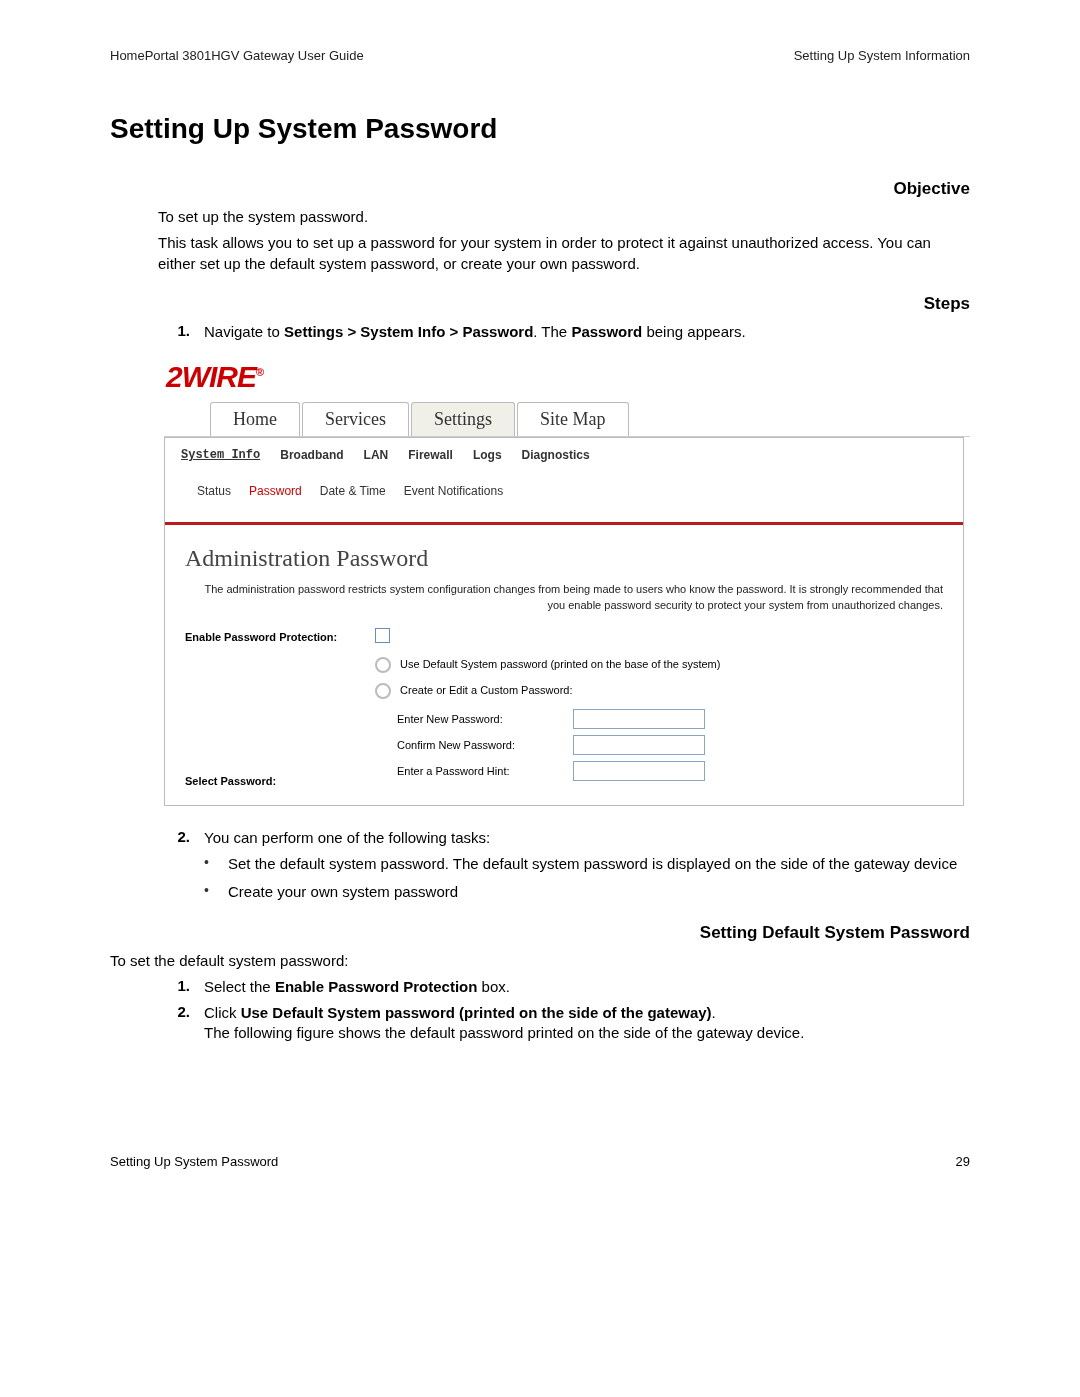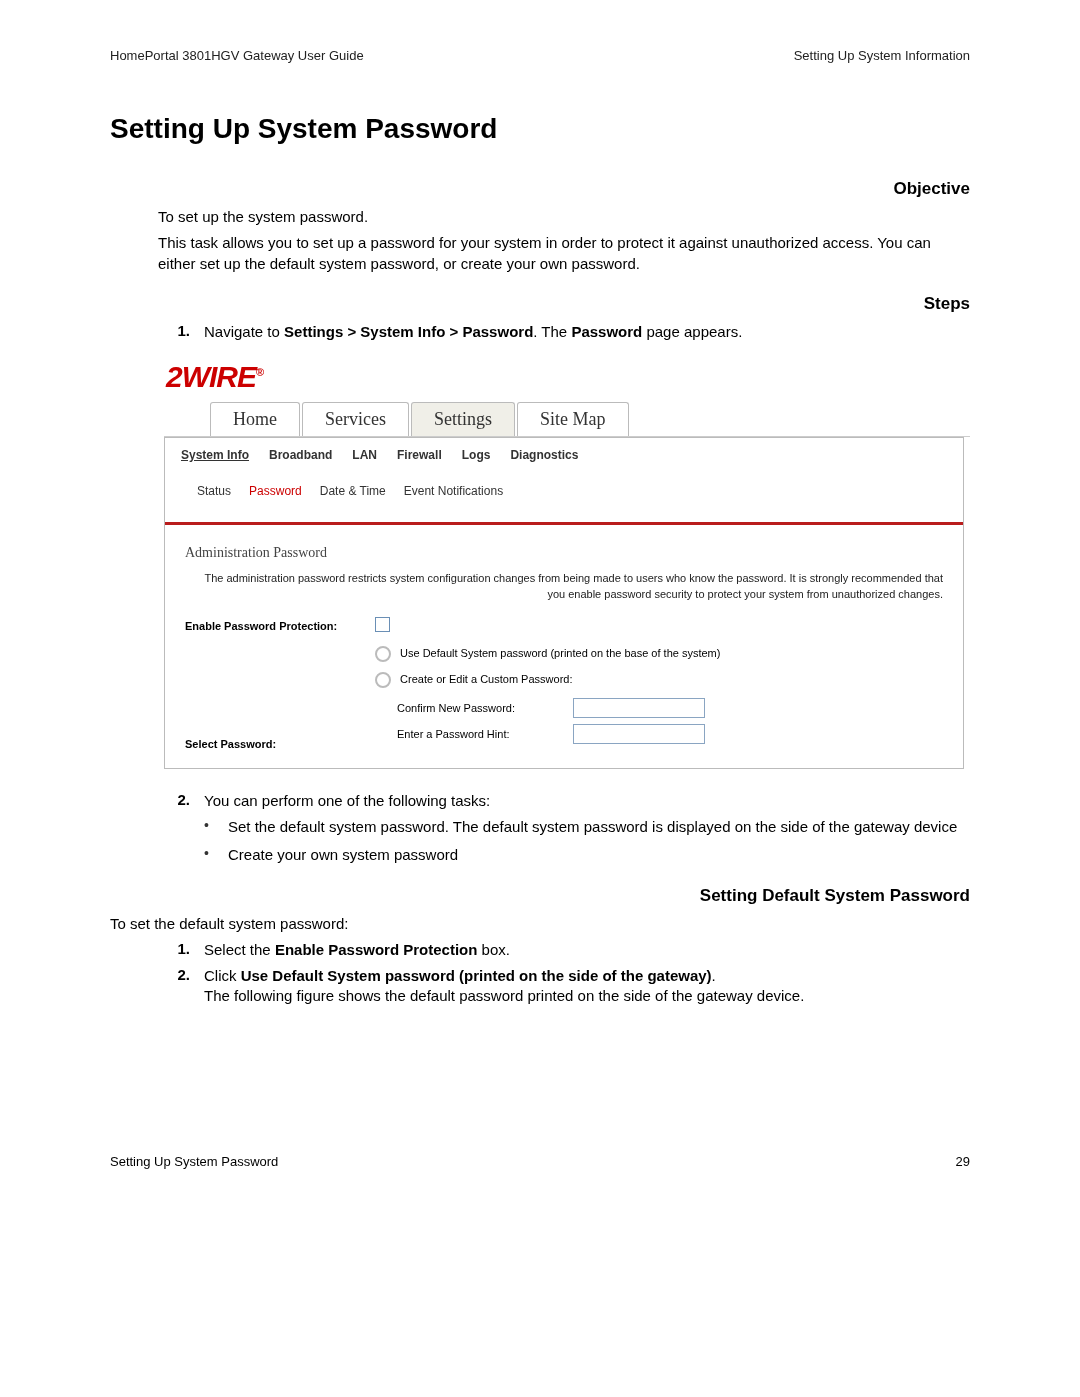--- a/index.html
+++ b/index.html
@@ -93,39 +93,39 @@
   .sub-tabs {
     display: flex;
     gap: 20px;
     padding: 10px 16px 12px 16px;
     font-size: 12px;
     font-weight: bold;
     color: #333;
     font-family: Verdana, Arial, sans-serif;
   }
   .sub-tabs .sub { color: #333; }
-  .sub-tabs .sub.sel { text-decoration: underline; }
+  .sub-tabs .sub.sel { text-decoration: underline; font-family: Liberation Mono, monospace; }
   .tertiary {
     display: flex;
     gap: 18px;
     padding: 10px 16px 24px 32px;
     font-size: 12px;
     font-family: Verdana, Arial, sans-serif;
     color: #333;
     border-bottom: 3px solid #b91c1c;
   }
   .tertiary .sel { color: #c00; }
   .admin-section {
     padding: 20px 20px 18px 20px;
     font-family: Verdana, Arial, sans-serif;
   }
   .admin-section h3 {
     font-family: Georgia, serif;
     font-weight: normal;
-    font-size: 14px;
+    font-size: 24px;
     color: #444;
     margin: 0 0 10px 0;
   }
   .admin-desc { font-size: 11px; line-height: 1.45; color:#222;text-align:right; }
   .row { display: flex; align-items: flex-end; margin-top: 14px; font-size: 11px; }
   .row .lbl { font-weight: bold; width: 190px; }
   .row .val { flex: 1; }
   .chk {
     display: inline-block;
     width: 13px; height: 13px;
@@ -178,21 +178,21 @@
 
     <h2 class="objective">Objective</h2>
     <p>To set up the system password.</p>
     <p>This task allows you to set up a password for your system in order to protect it against unauthorized access. You can either set up the default system password, or create your own password.</p>
 
     <h2 class="steps">Steps</h2>
     <ul class="steps-list">
       <li>
         <span class="num">1.</span>
         <span class="txt">
-          <span>Navigate to </span><b>Settings &gt; System Info &gt; Password</b><span>. The </span><b>Password</b><span> page appears.</span>
+          <span>Navigate to </span><b>Settings &gt; System Info &gt; Password</b><span>. The </span><b>Password</b><span> being appears.</span>
         </span>
       </li>
     </ul>
 
     <div class="ui-shot">
       <div class="logo-2wire">
         <span>2WIRE</span><span class="reg">®</span>
       </div>
       <div class="main-tabs">
         <div class="tab">Home</div>
@@ -229,20 +229,24 @@
             <span class="val">
               <div class="opt">
                 <span class="radio"></span>
                 <span>Use Default System password (printed on the base of the system)</span>
               </div>
               <div class="opt">
                 <span class="radio"></span>
                 <span>Create or Edit a Custom Password:</span>
               </div>
               <div class="field-row">
+                <span class="flabel">Enter New Password:</span>
+                <span class="input-box"></span>
+              </div>
+              <div class="field-row">
                 <span class="flabel">Confirm New Password:</span>
                 <span class="input-box"></span>
               </div>
               <div class="field-row">
                 <span class="flabel">Enter a Password Hint:</span>
                 <span class="input-box"></span>
               </div>
             </span>
           </div>
         </div>

